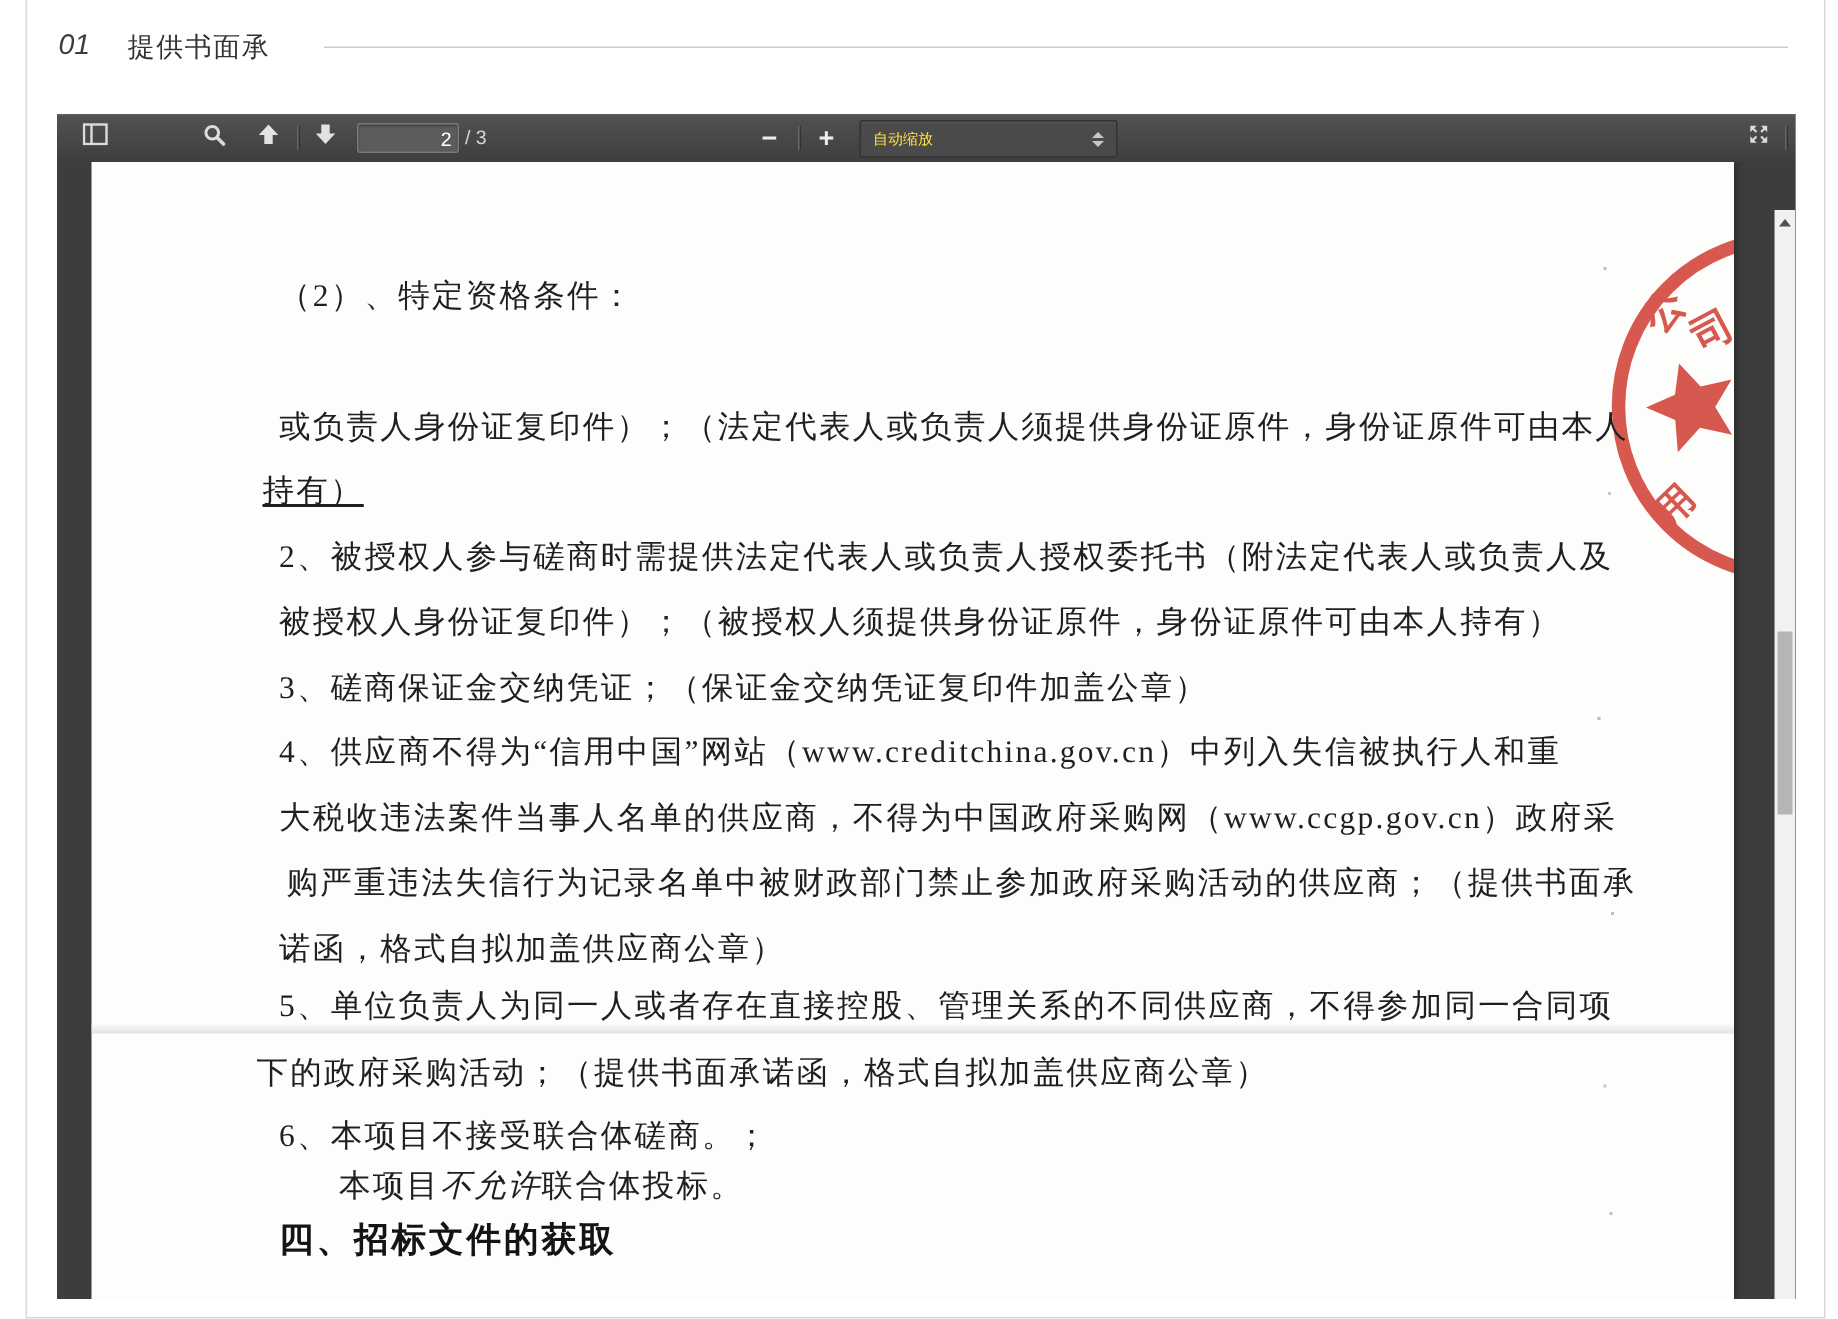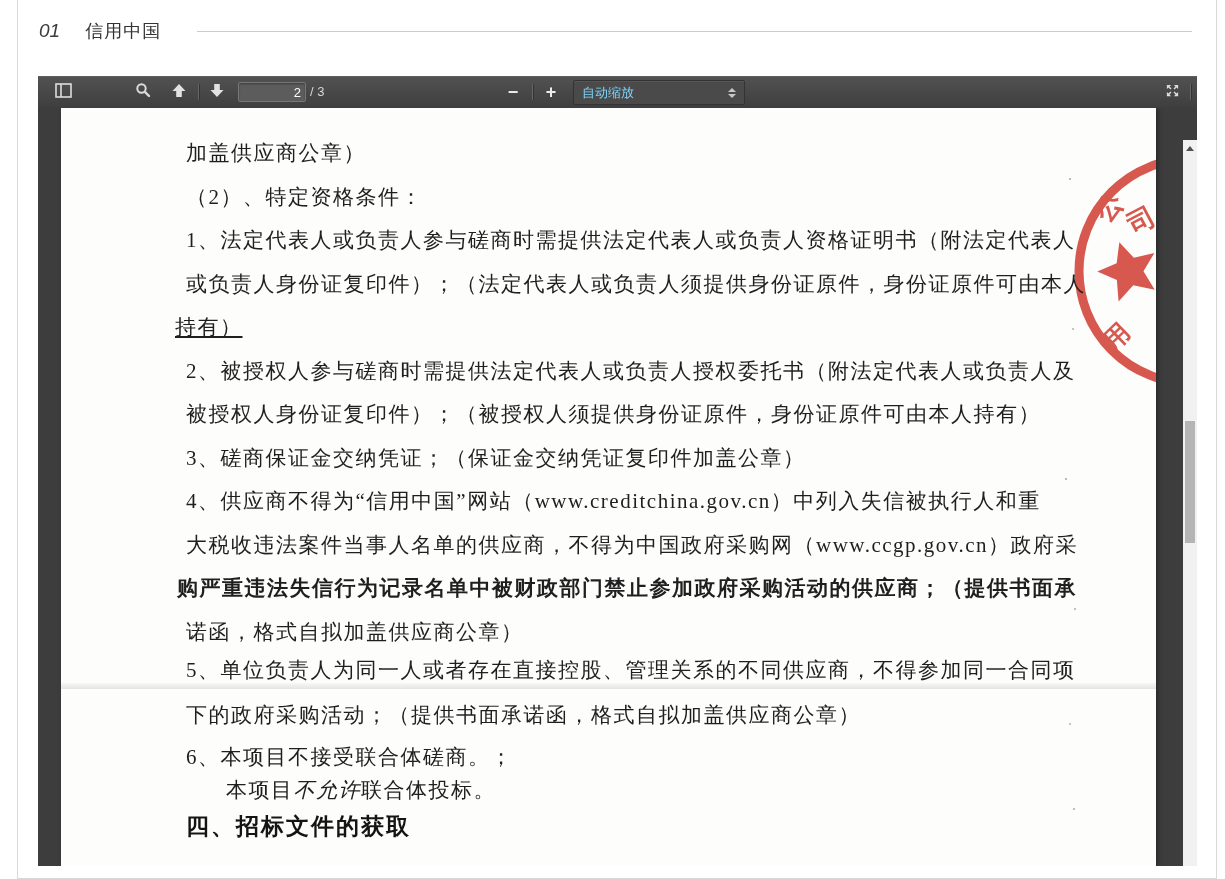--- a/index.html
+++ b/index.html
@@ -20,21 +20,21 @@
     justify-content:center;border-radius:2px;cursor:pointer;}
   .tsep{position:absolute;top:8px;width:1px;height:16px;background:#666;box-shadow:1px 0 0 #333;}
   .pageinput{position:absolute;left:200px;top:6px;width:58px;height:18px;background:#5c5c5c;
     border:1px solid #777;border-radius:2px;color:#fff;font-size:13px;text-align:right;
     padding:0 4px;box-shadow:inset 0 1px 2px rgba(0,0,0,.35);font-family:"Liberation Sans",sans-serif;}
   .pagecount{position:absolute;left:272px;top:0;height:32px;line-height:32px;color:#d6d6d6;font-size:13px;}
   .zoomtxt{color:#ececec;font-size:18px;font-weight:bold;line-height:1;}
   .scalesel{position:absolute;left:535px;top:4px;width:170px;height:23px;background:#4a4a4a;
     border:1px solid #333;border-radius:2px;box-shadow:inset 0 1px 0 rgba(255,255,255,.07);
     display:flex;align-items:center;cursor:pointer;}
-  .scalesel .lbl{color:#7dd3fc;font-size:13px;padding-left:8px;flex:1;}
+  .scalesel .lbl{color:#fde047;font-size:10px;padding-left:8px;flex:1;}
   .dd{display:flex;flex-direction:column;gap:2px;margin-right:8px;}
   .dd i{display:block;width:0;height:0;border-left:4px solid transparent;border-right:4px solid transparent;}
   .dd i.u{border-bottom:4px solid #c7c7c7;}
   .dd i.d{border-top:4px solid #c7c7c7;}
   
   .vbody{position:absolute;left:0;top:32px;width:1159px;height:758px;background:#3d3d3d;overflow:hidden;}
   .page{position:absolute;left:23px;top:0;width:1095px;height:758px;background:#fdfdfc;
     overflow:hidden;box-shadow:2px 0 5px rgba(0,0,0,.35);}
   .pagegap{position:absolute;left:0;top:575px;width:100%;height:6px;
     background:linear-gradient(#f7f7f6,#e4e4e2);}
@@ -53,21 +53,21 @@
   .sarrow.up{top:0;} .sarrow.up i{border-bottom:5px solid #505050;}
   .sthumb{position:absolute;left:2px;top:281px;width:10px;height:122px;background:#b5b5b5;cursor:pointer;}
 </style>
 </head>
 <body>
 
 <div class="panel">
 
   <div class="hdr">
     <span class="num">01</span>
-    <span class="ttl">信用中国</span>
+    <span class="ttl">提供书面承</span>
     <span class="rule"></span>
   </div>
 
   <div class="viewer">
 
     <div class="tbar">
       <div class="tbtn" style="left:12px">
         <span>
           <svg width="17" height="15" viewBox="0 0 17 15">
               <rect x="1" y="1" width="15" height="13" fill="none" stroke="#dcdcdc" stroke-width="1.6"></rect>
@@ -139,47 +139,45 @@
             <g opacity="0.82">
               <circle cx="135" cy="130" r="112" fill="none" stroke="#cf3428" stroke-width="9"></circle>
               <polygon fill="#cf3428" points="72,100 81,119 102,121 86,135 91,156 72,145 53,156 58,135 42,121 63,119" transform="rotate(-18 72 128)"></polygon>
               <text x="40" y="78" fill="#cf3428" font-size="27" font-weight="bold" transform="rotate(-46 50 68)">公</text>
               <text x="72" y="90" fill="#cf3428" font-size="27" font-weight="bold" transform="rotate(-28 82 80)">司</text>
               <text x="48" y="206" fill="#cf3428" font-size="25" font-weight="bold" transform="rotate(-44 58 196)">用</text>
             </g>
           </svg>
         </div>
 
-          <div class="doc-line" style="top: 31px; left: 125px;"><span>加盖供应商公章）</span></div>
 
           <div class="doc-line" style="top: 75px; left: 125px;"><span>（2）、特定资格条件：</span></div>
 
-          <div class="doc-line" style="top: 118px; left: 125px;"><span>1、法定代表人或负责人参与磋商时需提供法定代表人或负责人资格证明书（附法定代表人</span></div>
 
           <div class="doc-line" style="top: 162px; left: 125px;"><span>或负责人身份证复印件）；（法定代表人或负责人须提供身份证原件，身份证原件可由本人</span></div>
 
           <div class="doc-line" style="top: 205px; left: 114px; text-decoration: underline;"><span>持有）</span></div>
 
           <div class="doc-line" style="top: 249px; left: 125px;"><span>2、被授权人参与磋商时需提供法定代表人或负责人授权委托书（附法定代表人或负责人及</span></div>
 
           <div class="doc-line" style="top: 292px; left: 125px;"><span>被授权人身份证复印件）；（被授权人须提供身份证原件，身份证原件可由本人持有）</span></div>
 
           <div class="doc-line" style="top: 336px; left: 125px;"><span>3、磋商保证金交纳凭证；（保证金交纳凭证复印件加盖公章）</span></div>
 
           <div class="doc-line" style="top: 379px; left: 125px;"><span>4、供应商不得为“信用中国”网站（www.creditchina.gov.cn）中列入失信被执行人和重</span></div>
 
           <div class="doc-line" style="top: 423px; left: 125px;"><span>大税收违法案件当事人名单的供应商，不得为中国政府采购网（www.ccgp.gov.cn）政府采</span></div>
 
-          <div class="doc-line" style="top: 466px; left: 116px; font-weight: bold;"><span>购严重违法失信行为记录名单中被财政部门禁止参加政府采购活动的供应商；（提供书面承</span></div>
+          <div class="doc-line" style="top: 466px; left: 130px;"><span>购严重违法失信行为记录名单中被财政部门禁止参加政府采购活动的供应商；（提供书面承</span></div>
 
           <div class="doc-line" style="top: 510px; left: 125px; font-family: Liberation Mono, monospace;"><span>诺函，格式自拟加盖供应商公章）</span></div>
 
           <div class="doc-line" style="top: 548px; left: 125px;"><span>5、单位负责人为同一人或者存在直接控股、管理关系的不同供应商，不得参加同一合同项</span></div>
 
-          <div class="doc-line" style="top: 593px; left: 125px;"><span>下的政府采购活动；（提供书面承诺函，格式自拟加盖供应商公章）</span></div>
+          <div class="doc-line" style="top: 593px; left: 110px;"><span>下的政府采购活动；（提供书面承诺函，格式自拟加盖供应商公章）</span></div>
 
           <div class="doc-line" style="top: 635px; left: 125px;"><span>6、本项目不接受联合体磋商。；</span></div>
 
           <div class="doc-line heading" style="top: 703px; left: 125px;"><span>四、招标文件的获取</span></div>
 
           <div class="doc-line" style="top: 668px; left: 165px;"><span>本项目</span><span class="it">不允许</span><span>联合体投标。</span></div>
 
         </div>
 
       <div class="sbar">

